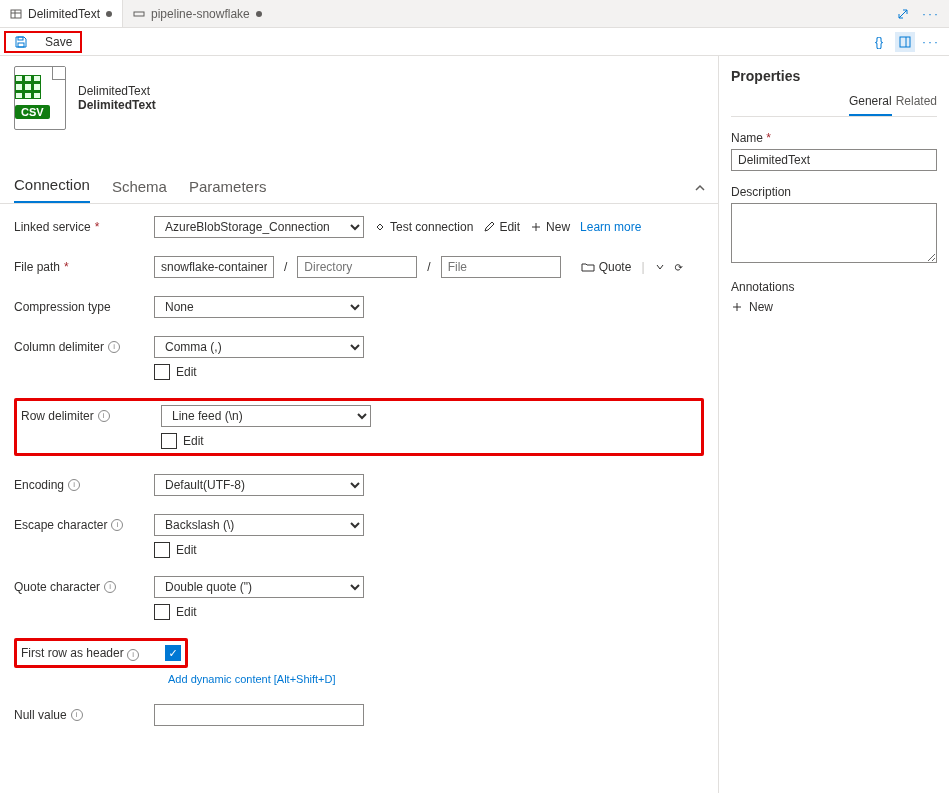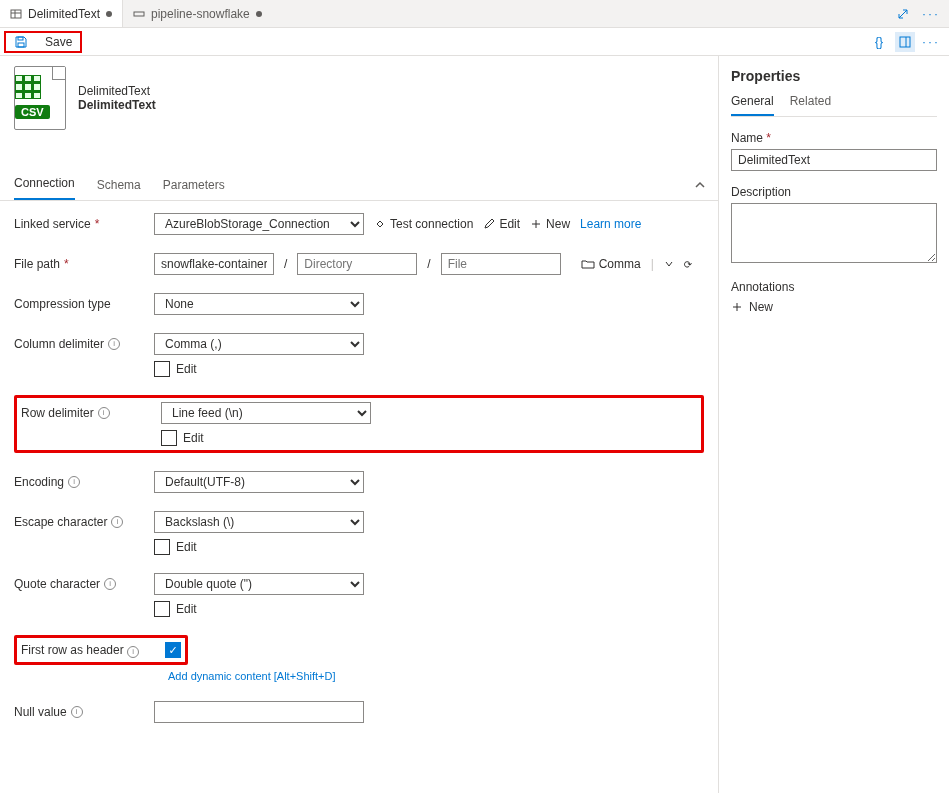--- a/index.html
+++ b/index.html
@@ -131,21 +131,21 @@
     display:flex;
     gap:22px;
     padding: 6px 14px 0 14px;
     border-bottom: 1px solid #e1dfdd;
     align-items:flex-end;
     position:relative;
   }
   .section-tab {
     padding-bottom: 8px;
     cursor:pointer;
-    font-size:12px;
+    font-size:15px;
     color:#605e5c;
   }
   .section-tab.active {
     color:#323130;
     border-bottom: 2px solid #0078d4;
     font-weight:400;
   }
   .collapse-chev {
     position:absolute; right:12px; bottom:6px;
     cursor:pointer; color:#605e5c;
@@ -189,21 +189,21 @@
   .link-blue { color:#0078d4; cursor:pointer; }
   .chk-row { display:flex; align-items:center; gap:6px; }
   .chkbox {
     width:16px;height:16px;border:1px solid #323130;background:#fff;
     display:flex;align-items:center;justify-content:center;cursor:pointer;
   }
   .chkbox.checked { background:#0078d4; border-color:#0078d4; }
   .chkmark { color:#fff; font-size:11px; line-height:1; }
   .highlight-red { border: 3px solid #e60000; padding: 4px; border-radius:2px; }
   .prop-title { font-weight:600; font-size:14px; margin-bottom:10px; }
-  .prop-tabs { display:flex; gap:16px; border-bottom:1px solid #e1dfdd; margin-bottom:14px;}
+  .prop-tabs { display:flex; gap:4px; border-bottom:1px solid #e1dfdd; margin-bottom:14px;justify-content:flex-end;}
   .prop-tab { padding-bottom:6px; cursor:pointer; color:#605e5c; font-size:12px;}
   .prop-tab.active { color:#323130; border-bottom:2px solid #0078d4;}
   .prop-label { font-size:12px; margin-bottom:4px; }
   .prop-input { width:100%; }
   textarea.prop-input {
     width:100%; height:60px; border:1px solid #8a8886; resize:both;
     font-family:inherit; font-size:12px;
   }
   .annot-new {
     display:flex;align-items:center;gap:6px;color:#323130;cursor:pointer;
@@ -354,21 +354,21 @@
             <span class="sep">/</span>
             <input type="text" style="width: 120px;" placeholder="Directory">
             <span class="sep">/</span>
             <input type="text" style="width: 120px;" placeholder="File">
             <span class="link-btn" style="margin-left:10px">
               <span class="tiny-ic">
                   <svg width="14" height="12">
                     <path d="M1 3 H5 L6 4 H13 V10 H1 Z" fill="none" stroke="#323130"></path>
                   </svg>
                 </span>
-              <span>Comma</span>
+              <span>Quote</span>
             </span>
             <span style="color:#c8c6c4;">|</span>
             <span class="link-btn">
               <svg width="10" height="10">
                   <path d="M2 3 L5 7 L8 3" fill="none" stroke="#323130"></path>
                 </svg>
             </span>
             <span class="link-btn" style="font-size:10px;">⟳</span>
           </div>
         </div>

